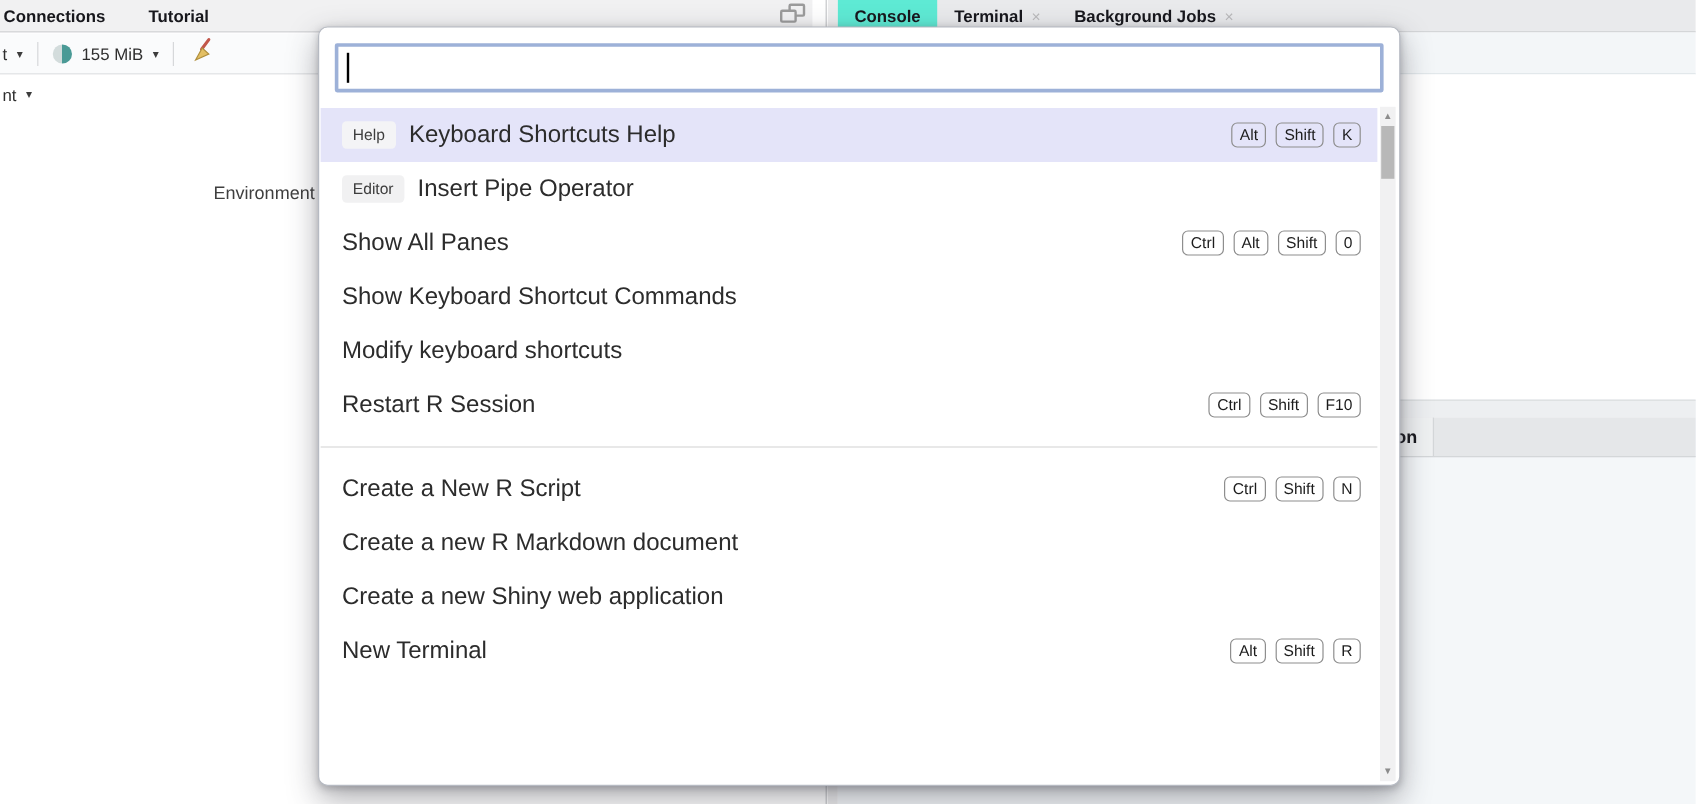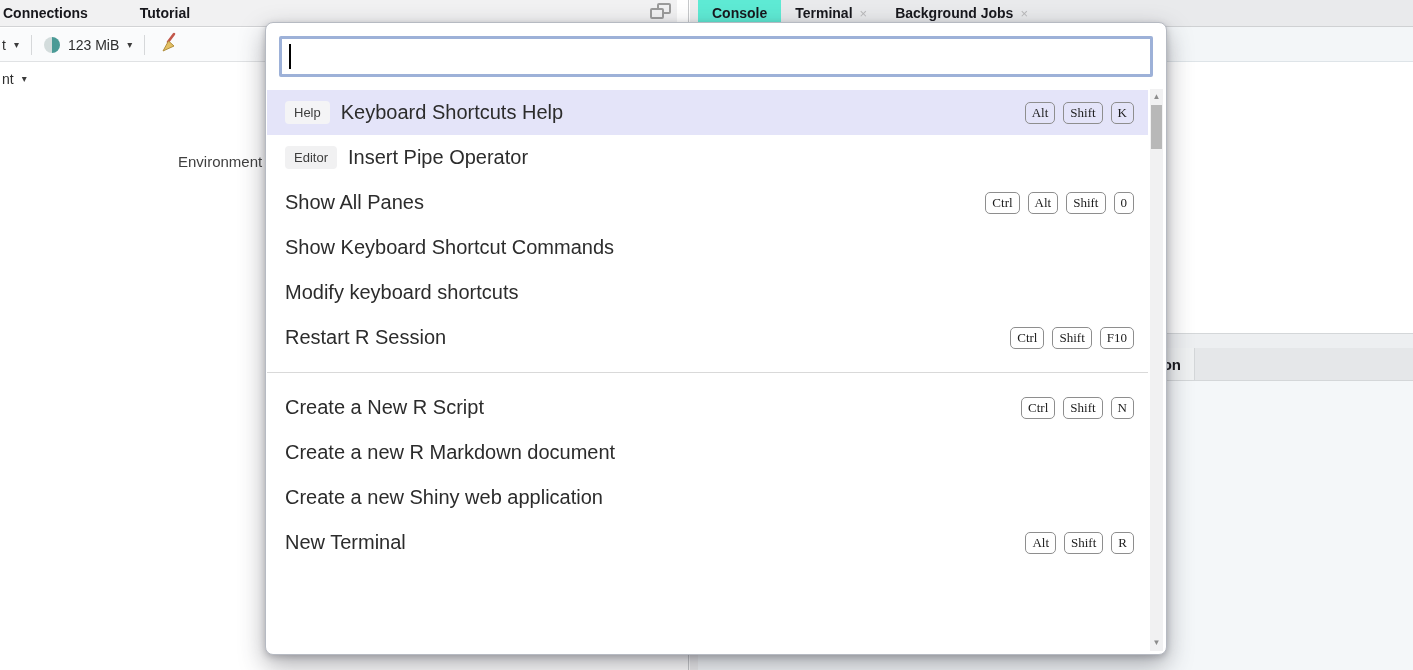--- a/index.html
+++ b/index.html
@@ -7,21 +7,21 @@
   body {
     position: relative; overflow: hidden; background:#fff;
     font-family:"Liberation Sans", sans-serif;
   }
 
   
   .left-pane { position:absolute; left:0; top:0; width:689px; height:670px; background:#fff; border-right:1px solid #c6c8ca; }
   .splitter  { position:absolute; left:690px; top:0; width:8px; height:670px; background:#ededee; z-index:1; }
   .right-pane{ position:absolute; left:698px; top:0; width:715px; height:670px; background:#fff; }
 
-  .ltabbar { position:absolute; top:0; left:0; right:11px; height:27px; background:#f1f1f2; border-bottom:1px solid #d2d3d5; display:flex; align-items:stretch;gap:16px; }
+  .ltabbar { position:absolute; top:0; left:0; right:11px; height:27px; background:#f1f1f2; border-bottom:1px solid #d2d3d5; display:flex; align-items:stretch; }
   .ltab { font-weight:700; font-size:14px; color:#17171c; padding:0 18px; line-height:26px; }
   .ltab:first-child { padding-left:3px; }
   .restore-btn { position:absolute; left:650px; top:3px; width:24px; height:21px; }
   .restore-btn .sq { position:absolute; border:2px solid #9b9b9b; border-radius:2px; background:#f1f1f2; width:14px; height:11px; }
   .restore-btn .sq.back  { left:7px; top:0; }
   .restore-btn .sq.front { left:0;  top:5px; }
 
   .toolbar1 { position:absolute; top:28px; left:0; right:0; height:34px; background:#fafbfc; border-bottom:1px solid #e0e2e4; display:flex; align-items:center; }
   .toolbar2 { position:absolute; top:63px; left:0; right:0; height:31px; background:#ffffff; display:flex; align-items:center; }
   .tb-text { font-size:14px; color:#2e2e2e; }
@@ -50,21 +50,21 @@
   .search { position:absolute; left:13px; top:13px; right:13px; height:41px; border:3px solid #9db1d8; border-radius:2px; background:#fff; }
   .search .fake-caret { position:absolute; left:7px; top:5px; width:2px; height:25px; background:#000; }
 
   .plist { position:absolute; left:1px; right:18px; top:67px; bottom:1px; overflow:hidden; }
   .prow { height:45px; display:flex; align-items:center; padding:0 14px 0 18px; }
   .prow.hl { background:#e4e4f9; }
   .pbadge { background:#f1f1f2; border-radius:4px; padding:4px 9px; font-size:13px; color:#3d3d3d; margin-right:11px; flex:0 0 auto; }
   .prow.hl .pbadge { background:#f4f4f6; }
   .plabel { font-size:20px; color:#2c2c2c; white-space:nowrap; }
   .pkeys { margin-left:auto; display:flex; gap:8px; }
-  .pkey { font-family:Liberation Serif, serif; font-size:13px; color:#1c1c1c;
+  .pkey { font-family:Liberation Sans, sans-serif; font-size:13px; color:#1c1c1c;
           border:1px solid #8e8e8e; border-radius:5px; padding:2px 6px; }
   .psep { border-top:1px solid #d9d9d9; margin:12px 0; }
 
   .sbar { position:absolute; top:66px; right:3px; bottom:3px; width:13px; background:#f1f1f2; }
   .sb-arrow { position:absolute; left:0; right:0; text-align:center; font-size:8px; color:#8c8c8c; line-height:10px; }
   .sb-up { top:3px; } .sb-down { bottom:3px; }
   .sb-thumb { position:absolute; top:16px; left:1px; width:11px; height:44px; background:#b8b8b8; }
 </style>
 </head>
 <body>
@@ -77,21 +77,21 @@
       <span class="sq back"></span>
         <span class="sq front"></span>
     </div>
   </div>
 
   <div class="toolbar1">
     <span class="tb-text" style="margin-left:2px">t</span>
     <span class="caret">▾</span>
     <span class="vsep"></span>
     <span class="mem-pie"></span>
-    <span class="tb-text">123 MiB</span>
+    <span class="tb-text">155 MiB</span>
     <span class="caret">▾</span>
     <span class="vsep"></span>
     <span class="broom">
       <svg width="22" height="22" viewBox="0 0 22 22">
         <line x1="15" y1="2" x2="9" y2="10" stroke="#c2574b" stroke-width="2.6" stroke-linecap="round"></line>
         <path d="M9.5 9 L4 19 L15 14 Z" fill="#e3bf63" stroke="#b08f3e" stroke-width="1"></path>
       </svg>
     </span>
   </div>
 

